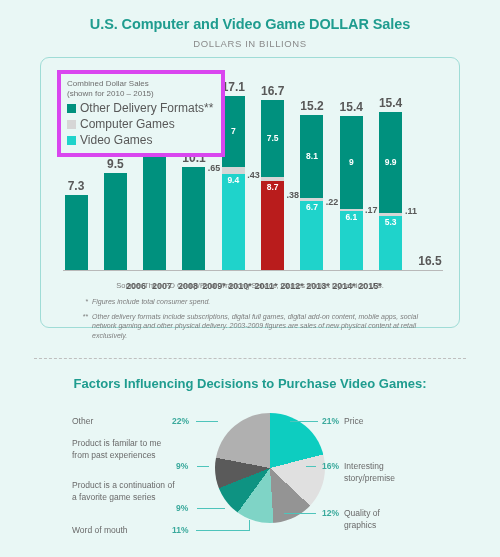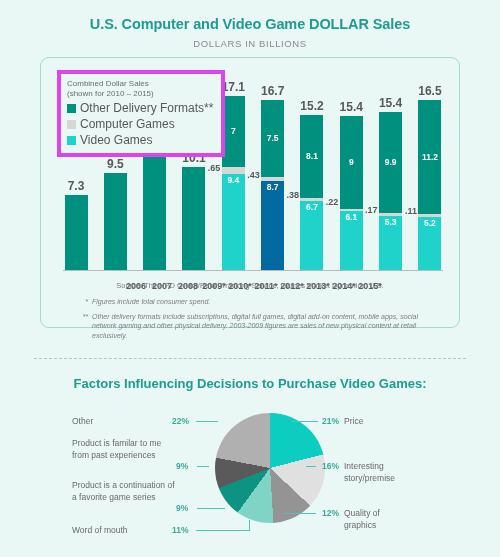--- a/index.html
+++ b/index.html
@@ -326,21 +326,21 @@
             </div>
           </div>
           <div class="bar-col">
             <div class="total-label">16.7</div>
             <div class="side-label" style="right: 26px; bottom: 90.0351px;">.43</div>
             <div class="stack">
               <div class="seg" style="background: rgb(0, 145, 126); height: 76.7544px;">
                 <span class="seg-label">7.5</span>
               </div>
               <div class="seg" style="background: rgb(214, 214, 214); height: 4.40058px;"></div>
-              <div class="seg" style="background: #0369a1; height: 89.0351px;">
+              <div class="seg" style="background: #b91c1c; height: 89.0351px;">
                 <span class="seg-label" style="position: absolute; top: 2px;">8.7</span>
               </div>
             </div>
           </div>
           <div class="bar-col">
             <div class="total-label">15.2</div>
             <div class="side-label" style="right: 26px; bottom: 69.5673px;">.38</div>
             <div class="stack">
               <div class="seg" style="background: rgb(0, 145, 126); height: 82.8947px;">
                 <span class="seg-label">8.1</span>
@@ -373,29 +373,20 @@
               </div>
               <div class="seg" style="background: rgb(214, 214, 214); height: 2.5px;"></div>
               <div class="seg" style="background: rgb(31, 211, 203); height: 54.2398px;">
                 <span class="seg-label" style="position: absolute; top: 2px;">5.3</span>
               </div>
             </div>
           </div>
           <div class="bar-col">
             <div class="total-label">16.5</div>
             <div class="side-label" style="right: 26px; bottom: 54.2164px;">.11</div>
-            <div class="stack">
-              <div class="seg" style="background: rgb(0, 145, 126); height: 114.62px;">
-                <span class="seg-label">11.2</span>
-              </div>
-              <div class="seg" style="background: rgb(214, 214, 214); height: 2.5px;"></div>
-              <div class="seg" style="background: rgb(31, 211, 203); height: 53.2164px;">
-                <span class="seg-label" style="position: absolute; top: 2px;">5.2</span>
-              </div>
-            </div>
           </div>
         </div>
       <div class="xlabels" id="xlabels">
           <div class="xlabel">2006</div>
           <div class="xlabel">2007</div>
           <div class="xlabel">2008</div>
           <div class="xlabel">2009*</div>
           <div class="xlabel">2010*</div>
           <div class="xlabel">2011*</div>
           <div class="xlabel">2012*</div>

